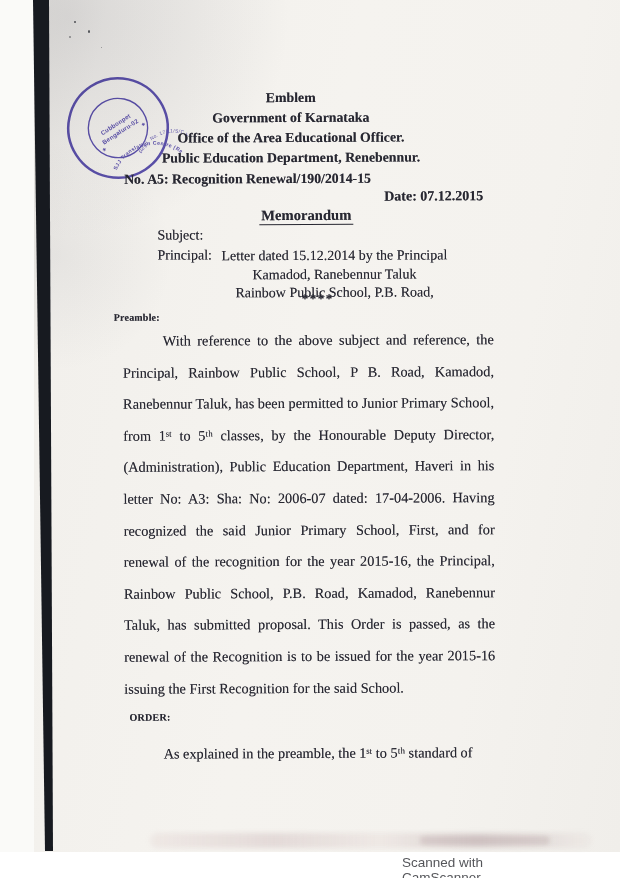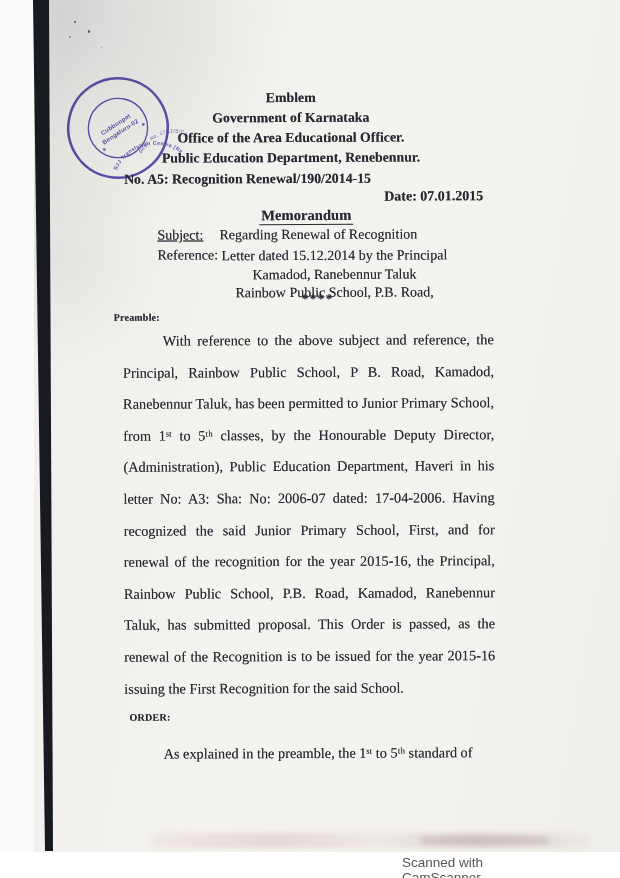--- a/index.html
+++ b/index.html
@@ -44,21 +44,21 @@
   
   .content{position:absolute;left:0;top:0;width:620px;height:852px;transform:rotate(-.25deg);transform-origin:300px 380px;}
   .content .ink{text-shadow:0 0 .5px rgba(39,39,49,.55);}
   .hdr{position:absolute;left:62px;top:88px;width:460px;text-align:center;
        font-weight:bold;font-size:13.8px;line-height:20px;}
   .refno{position:absolute;left:125px;top:171px;font-weight:bold;font-size:13.8px;}
   .date{position:absolute;left:385px;top:189px;font-weight:bold;font-size:14px;}
   .memo-title-row{position:absolute;left:57px;top:206px;width:500px;text-align:center;}
   .memo-title{font-weight:bold;font-size:14.6px;border-bottom:1.6px solid var(--ink,#272731);padding:0 2px 1px 2px;margin-top:24px;}
   .subject{position:absolute;left:158px;top:227px;font-size:14px;display:flex;}
-  .subject .lbl{width:62px;text-decoration:underline;}
+  .subject .lbl{width:62px;}
   .reference{position:absolute;left:158px;top:247px;font-size:14px;display:flex;}
   .reference .lbl2{width:64px;flex:none;}
   .ref-lines div{line-height:18.6px;text-align:center;}
   .stars{position:absolute;left:57px;top:291px;width:522px;text-align:center;
          font-weight:bold;font-size:13px;letter-spacing:1.5px;}
   .preamble-h{position:absolute;left:114px;top:311px;font-weight:bold;font-size:10px;letter-spacing:.2px;}
   .bodytext{
     position:absolute;left:123px;top:325px;width:371px;margin:0;
     font-size:14.3px;line-height:31.6px;text-align:justify;text-indent:40px;
   }
@@ -117,33 +117,32 @@
   <div class="content">
 
     <div class="hdr ink">
       <div>Emblem</div>
       <div>Government of Karnataka</div>
       <div>Office of the Area Educational Officer.</div>
       <div>Public Education Department, Renebennur.</div>
     </div>
 
     <div class="refno ink">No. A5: Recognition  Renewal/190/2014-15</div>
-    <div class="date ink">Date: 07.01.2015</div>
+    <div class="date ink">Date: 07.12.2015</div>
 
     <div class="memo-title-row">
       <span class="memo-title ink">Memorandum</span>
     </div>
 
     <div class="subject ink">
       <span class="lbl">Subject:</span>
-      <span>Regarding Renewal of Recognition</span>
     </div>
 
     <div class="reference ink">
-      <span class="lbl2">Reference:</span>
+      <span class="lbl2">Principal:</span>
       <div class="ref-lines">
         <div>Letter dated 15.12.2014 by the Principal</div>
         <div>Kamadod, Ranebennur Taluk</div>
         <div>Rainbow Public School, P.B. Road,</div>
       </div>
     </div>
 
     <div class="stars ink">****</div>
 
     <div class="preamble-h ink">Preamble:</div>

